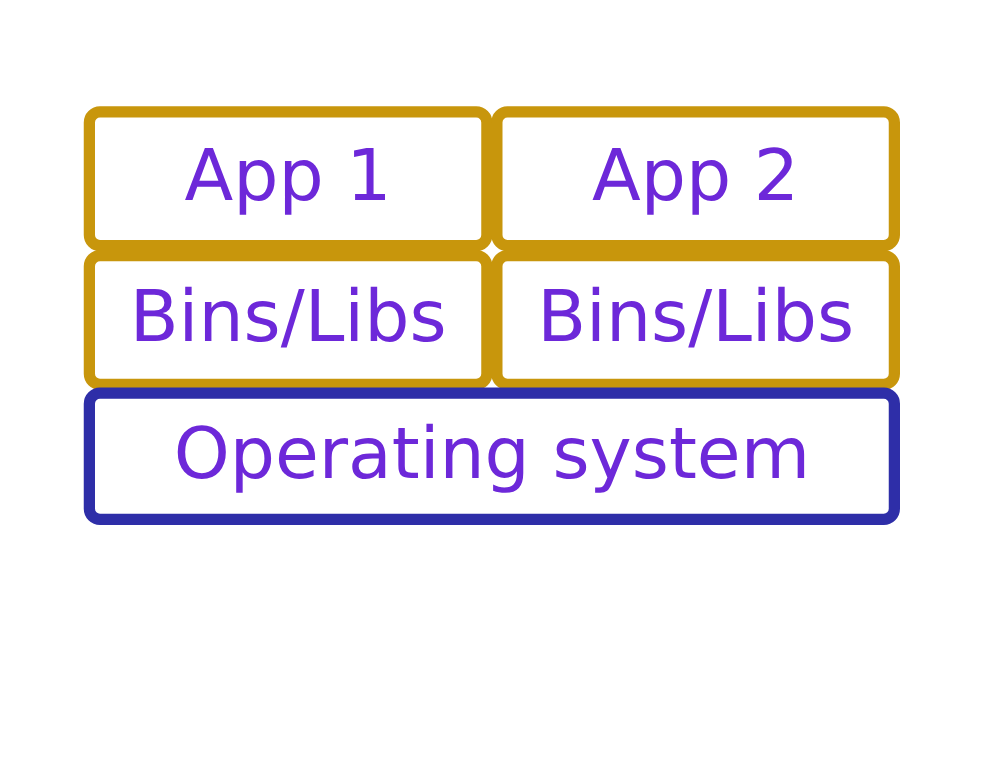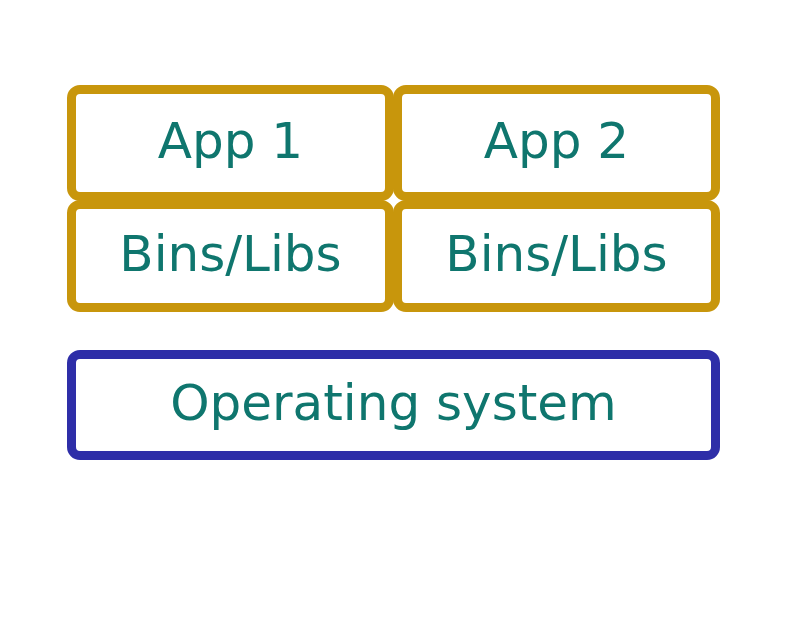--- a/index.html
+++ b/index.html
@@ -31,26 +31,26 @@
     border-radius: 13px;
     display: flex;
     align-items: center;
     justify-content: center;
     color: #000000;
     line-height: 1;
     white-space: nowrap;
   }
 
   .node-gold  { border-color: #C8960C; }
-  .node-blue  { border-color: #2E2EA8; margin-top: 40px; }
+  .node-blue  { border-color: #2E2EA8; }
 
   .label {
-    font-size: 50px;
+    font-size: 57px;
     font-weight: 400;
-    color: #0f766e;
+    color: #6d28d9;
     letter-spacing: 0px;
     position: relative;
     top: -2px;
   }
 
   
   #app-1 {
     left: 67px;  top: 85px;
     width: 327px; height: 116px;
   }

